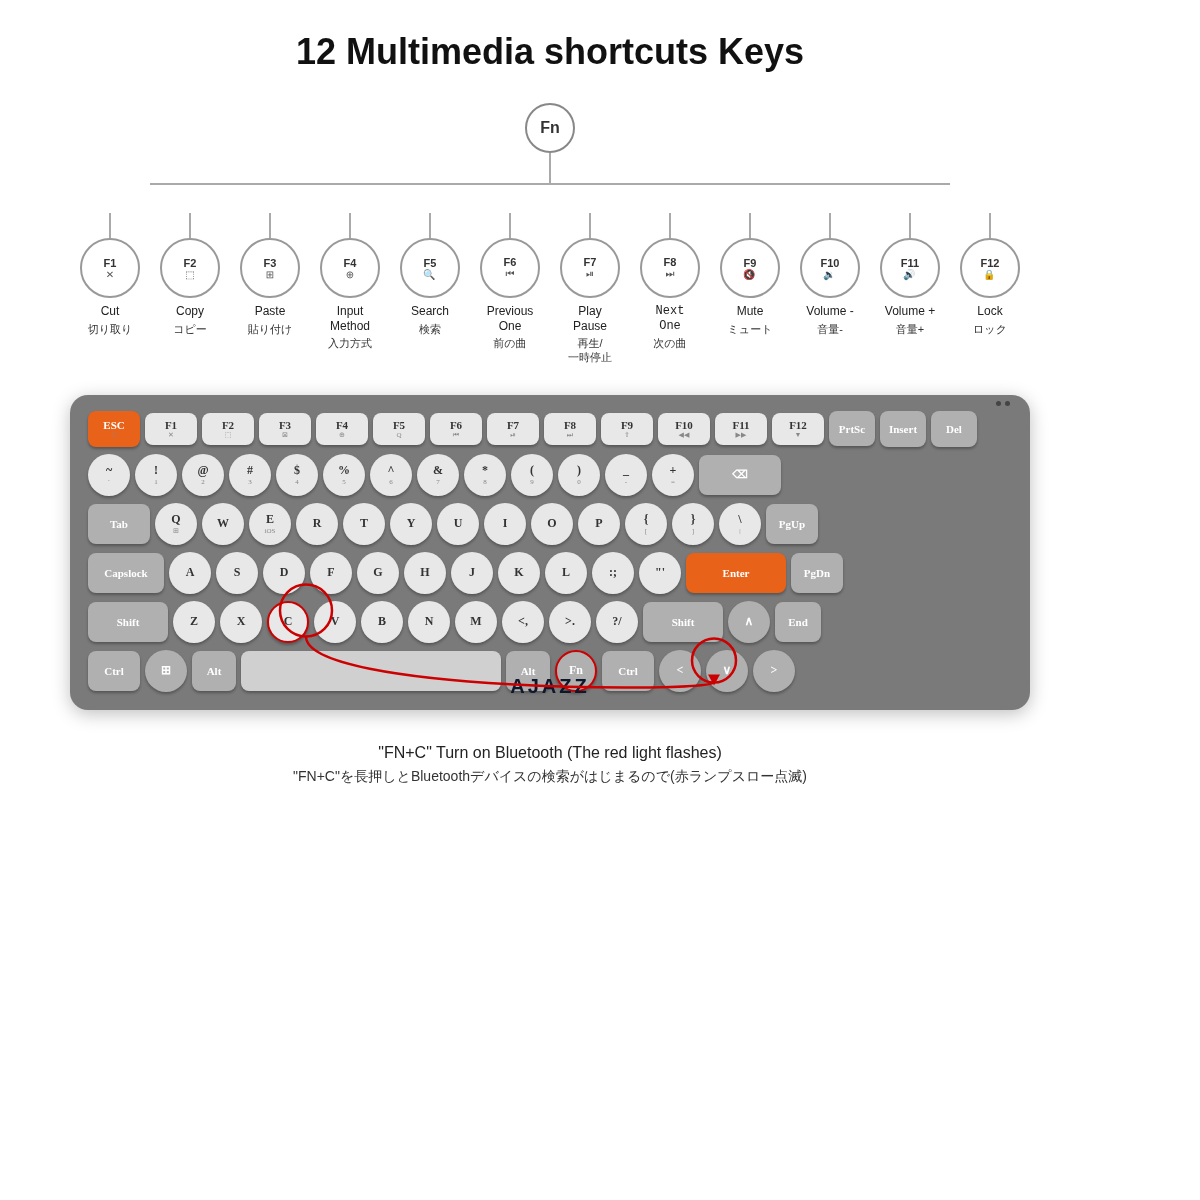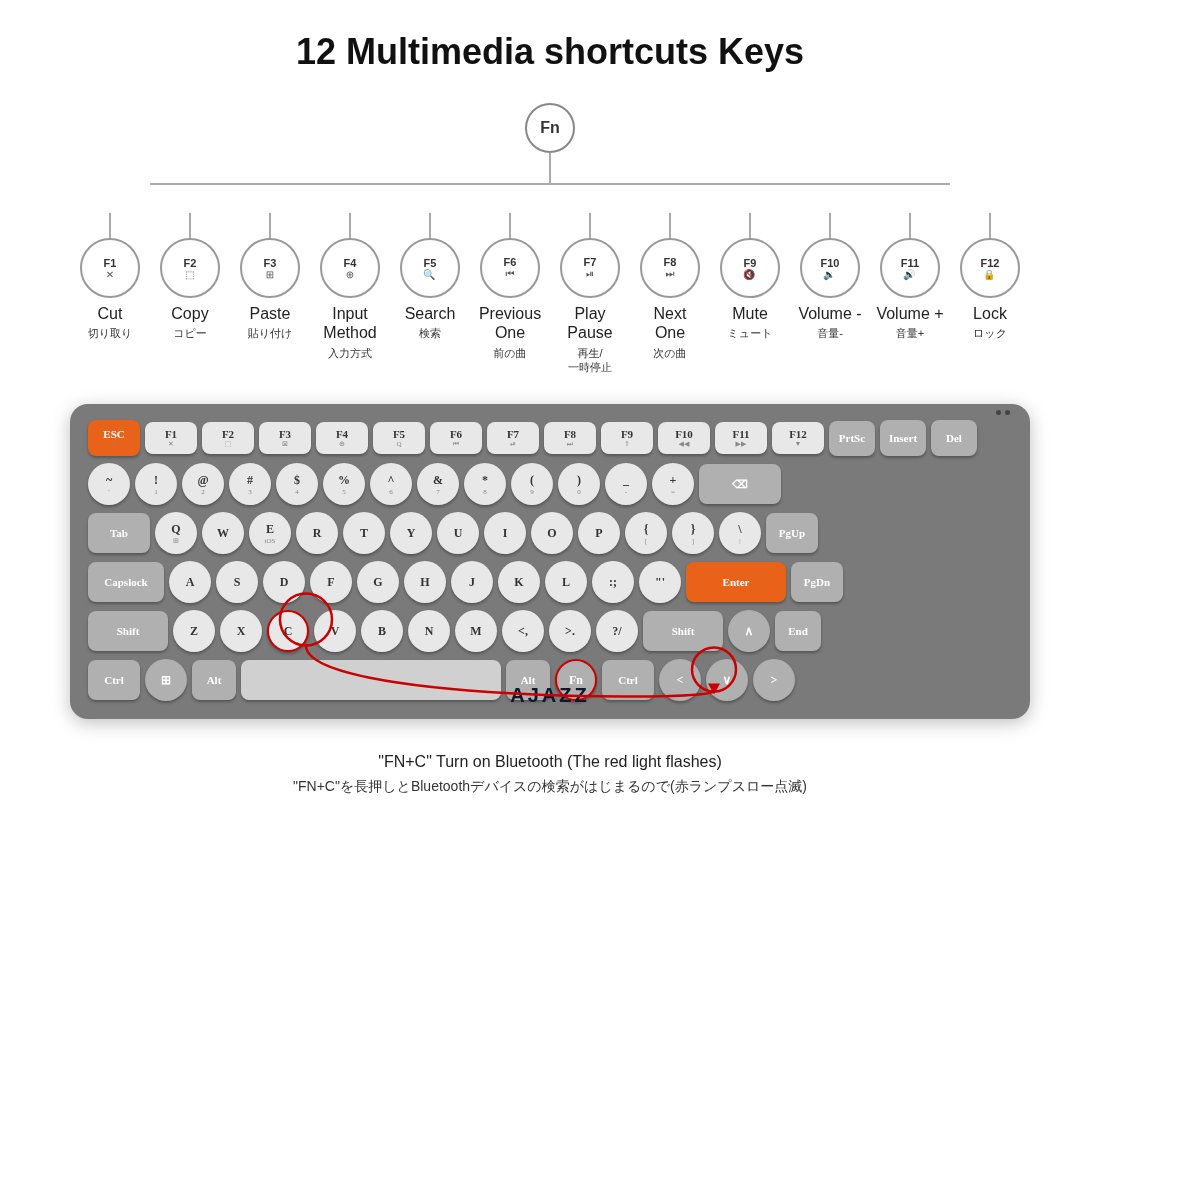--- a/index.html
+++ b/index.html
@@ -89,21 +89,21 @@
     .fkey-label {
       font-size: 11px;
       font-weight: bold;
       color: #333;
     }
     .fkey-icon {
       font-size: 10px;
       color: #555;
     }
     .fkey-name {
-      font-size: 16px;
+      font-size: 12px;
       text-align: center;
       margin-top: 6px;
       color: #222;
       line-height: 1.2;
       font-weight: 500;
     }
     .fkey-jp {
       font-size: 11px;
       text-align: center;
       margin-top: 3px;
@@ -301,21 +301,21 @@
 Pause</div>
         <div class="fkey-jp" style="white-space: pre-line;">再生/
 一時停止</div>
       </div>
       <div class="fn-key-col">
         <div class="fn-vert-line"></div>
         <div class="fkey-circle">
           <div class="fkey-label">F8</div>
           <div class="fkey-icon">⏭</div>
         </div>
-        <div class="fkey-name" style="white-space: pre-line;">Next
+        <div class="fkey-name" style="white-space: pre-line; font-family: Liberation Mono, monospace;">Next
 One</div>
         <div class="fkey-jp" style="white-space: pre-line;">次の曲</div>
       </div>
       <div class="fn-key-col">
         <div class="fn-vert-line"></div>
         <div class="fkey-circle">
           <div class="fkey-label">F9</div>
           <div class="fkey-icon">🔇</div>
         </div>
         <div class="fkey-name" style="white-space: pre-line;">Mute</div>

